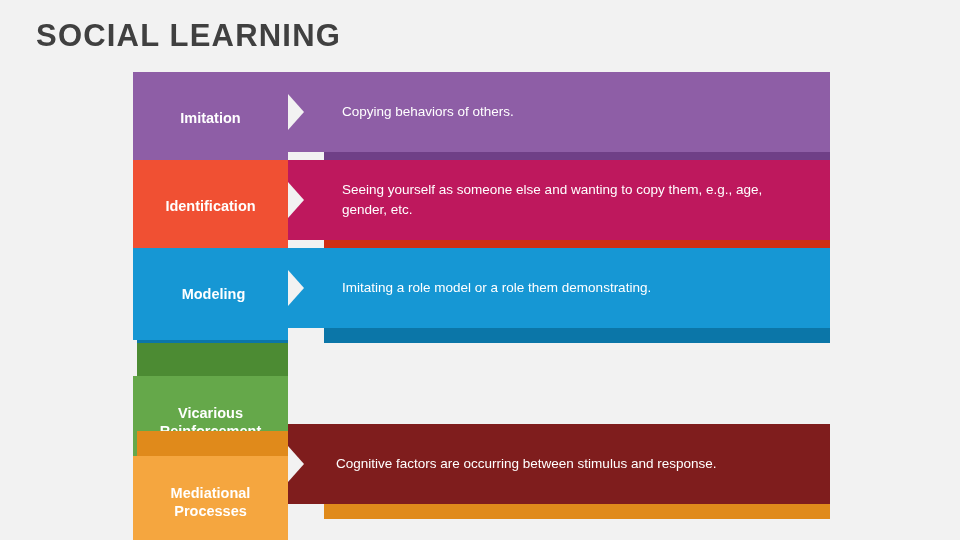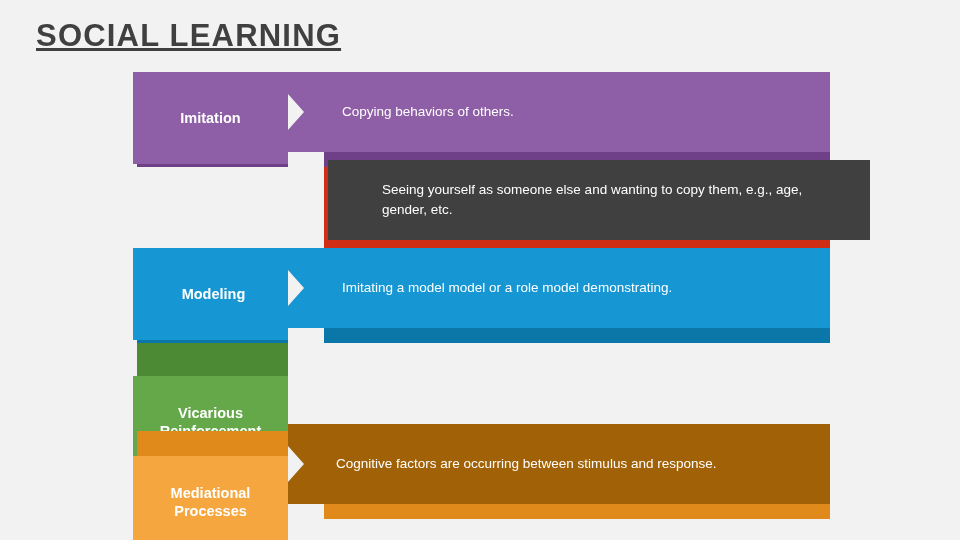--- a/index.html
+++ b/index.html
@@ -20,21 +20,20 @@
   }
   .title {
     position: absolute;
     left: 36px;
     top: 18px;
     font-size: 31px;
     font-weight: bold;
     letter-spacing: 1.2px;
     color: #404040;
     font-family: "Liberation Sans", sans-serif;
-    text-decoration: underline;
   }
   .rows {
     position: absolute;
     left: 0;
     top: 72px;
     width: 960px;
   }
   .row {
     position: relative;
     height: 88px;
@@ -133,59 +132,63 @@
       <div class="arrow"></div>
       <div class="body-wrap">
         <div class="body-shadow" style="background: rgb(111, 63, 135);"></div>
         <div class="body-box" style="background: rgb(142, 94, 166);">
           <span class="body-text">Copying behaviors of others.</span>
         </div>
       </div>
     </div>
 
     <div class="row">
+      <div class="label-wrap">
+        <div class="label-shadow" style="background: rgb(207, 46, 20);"></div>
+        <div class="label-box" style="background: rgb(240, 80, 51);">Identification</div>
+      </div>
       <div class="arrow"></div>
       <div class="body-wrap">
         <div class="body-shadow" style="background: rgb(207, 46, 20);"></div>
-        <div class="body-box" style="background: #404040; margin-left: 40px;">
+        <div class="body-box" style="background: #be185d;">
           <span class="body-text">Seeing yourself as someone else and wanting to copy them, e.g., age, gender, etc.</span>
         </div>
       </div>
     </div>
 
     <div class="row">
       <div class="label-wrap">
         <div class="label-shadow" style="background: rgb(11, 118, 168);"></div>
         <div class="label-box" style="background: rgb(22, 151, 212); padding-left: 12px;">Modeling</div>
       </div>
       <div class="arrow"></div>
       <div class="body-wrap">
         <div class="body-shadow" style="background: rgb(11, 118, 168);"></div>
         <div class="body-box" style="background: rgb(22, 151, 212);">
-          <span class="body-text">Imitating a model model or a role model demonstrating.</span>
+          <span class="body-text">Imitating a role model or a role them demonstrating.</span>
         </div>
       </div>
     </div>
 
     <div class="row">
       <div class="label-wrap">
         <div class="label-shadow" style="background: rgb(76, 139, 51);"></div>
         <div class="label-box" style="background: rgb(101, 168, 74); margin-top: 40px;">Vicarious Reinforcement</div>
       </div>
       <div class="arrow"></div>
     </div>
 
     <div class="row">
       <div class="label-wrap">
         <div class="label-shadow" style="background: rgb(224, 138, 27);"></div>
         <div class="label-box" style="background: rgb(245, 166, 63); margin-top: 32px;">Mediational Processes</div>
       </div>
       <div class="arrow"></div>
       <div class="body-wrap">
         <div class="body-shadow" style="background: rgb(224, 138, 27);"></div>
-        <div class="body-box" style="background: #a16207; padding-left: 48px;">
+        <div class="body-box" style="background: #7f1d1d; padding-left: 48px;">
           <span class="body-text">Cognitive factors are occurring between stimulus and response.</span>
         </div>
       </div>
     </div>
 
   </div>
 </div>
 
 </body></html>

